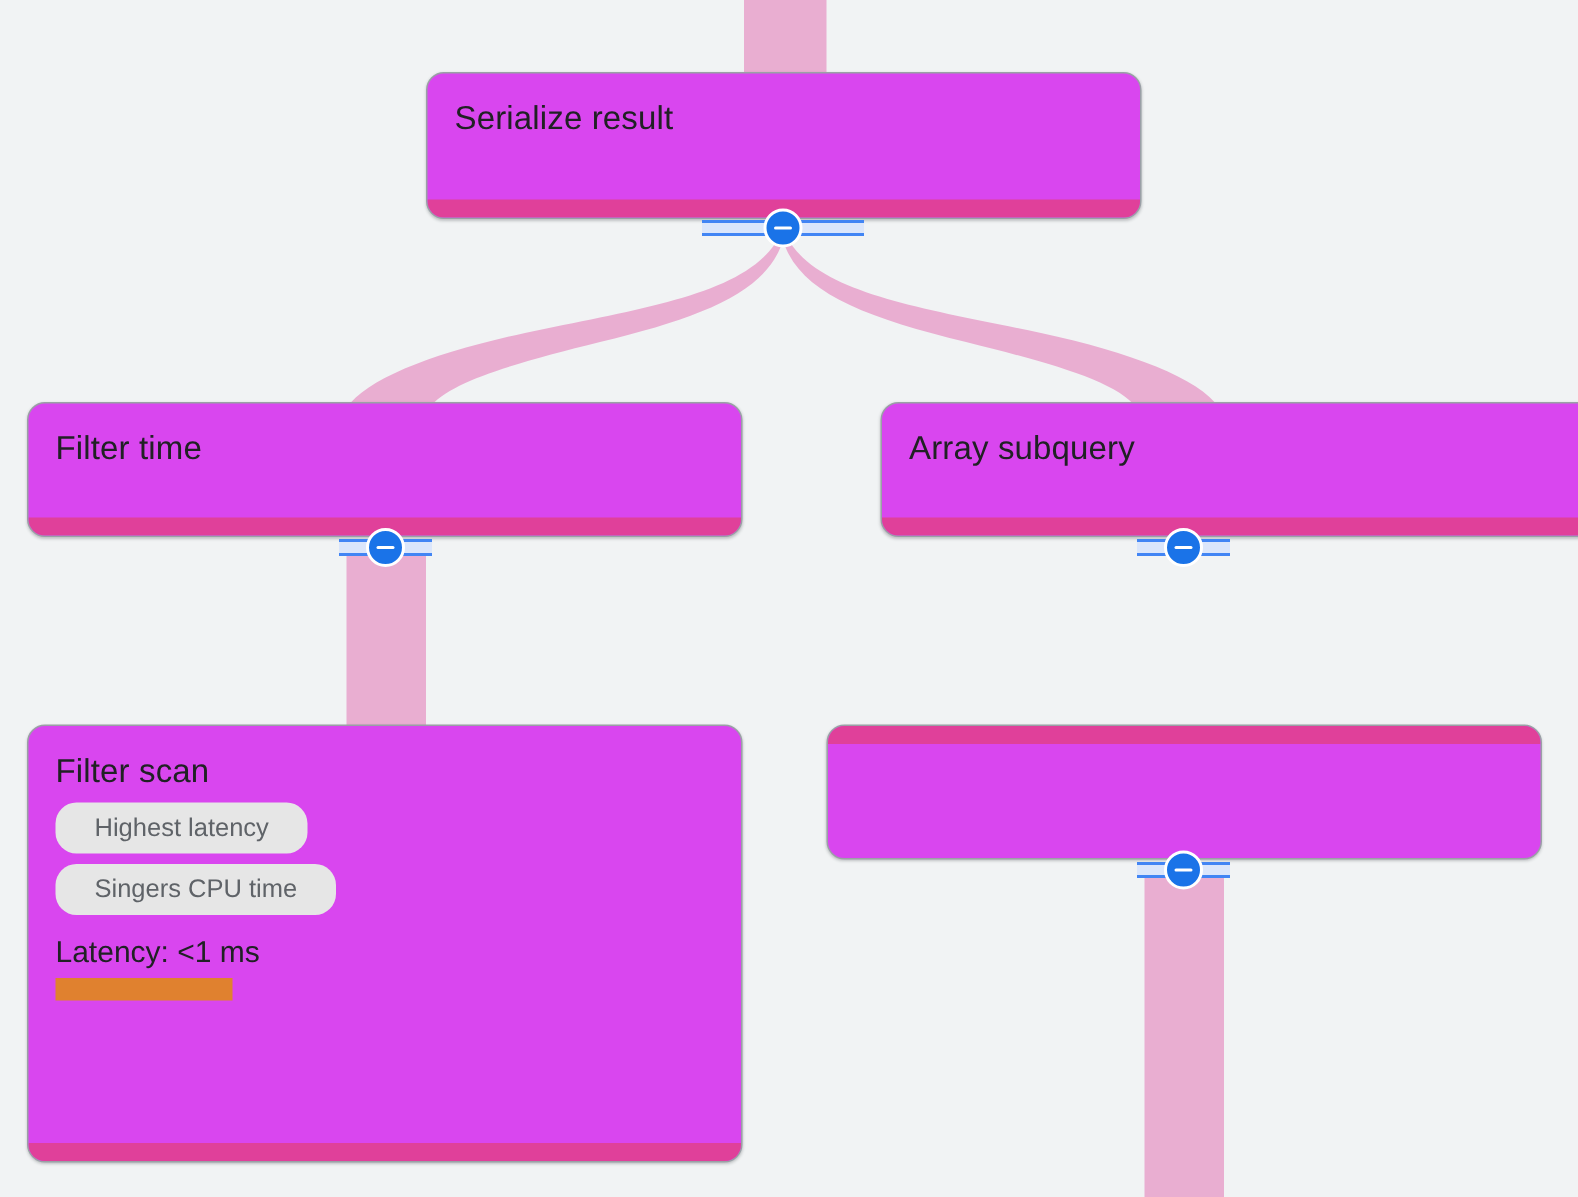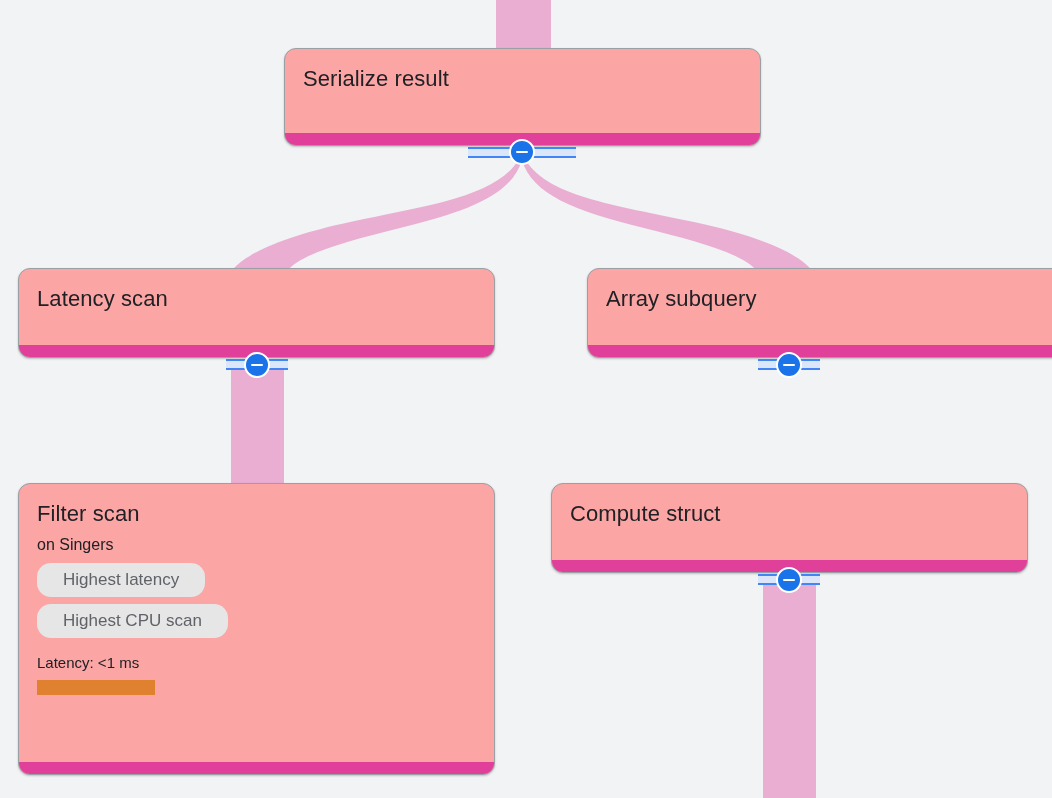--- a/index.html
+++ b/index.html
@@ -23,21 +23,21 @@
     left: 0;
     top: 0;
     width: 1052px;
     height: 798px;
     pointer-events: none;
   }
   
   .node {
     position: absolute;
     box-sizing: border-box;
-    background: #fca5a5;
+    background: #d946ef;
     border: 1px solid #9aa0a6;
     border-radius: 12px;
     box-shadow: 0 1px 2px rgba(60,64,67,.28);
     overflow: hidden;
     display: flex;
     flex-direction: column;
   }
   .node-body {
     flex: 1 1 auto;
     padding: 16px 18px 10px 18px;
@@ -79,21 +79,21 @@
     white-space: nowrap;
   }
   .chip-row { display: block; }
   
   .metrics {
     margin-top: 7px;
     display: flex;
   }
   .metric { width: 211px; }
   .metric-label {
-    font-size: 15px;
+    font-size: 20px;
     line-height: 22px;
     color: #202124;
     white-space: nowrap;
   }
   .metric-bar {
     height: 15px;
     background: #e0812f;
     margin-top: 6px;
   }
   
@@ -182,21 +182,21 @@
     <div class="node-accent"></div>
   </div>
   <div class="collapse" style="left:477px; top:139px; width:90px;">
     <div class="rail left" style="width:45px;"></div>
     <div class="rail right" style="width:45px;"></div>
     <div class="knob"></div>
   </div>
 
   <div class="node" style="left:18px; top:268px; width:477px; height:90px;">
     <div class="node-body">
-      <div class="node-title">Latency scan</div>
+      <div class="node-title">Filter time</div>
     </div>
     <div class="node-accent"></div>
   </div>
   <div class="collapse" style="left:213px; top:352px; width:88px;">
     <div class="rail left" style="width:22px;"></div>
     <div class="rail right" style="width:22px;"></div>
     <div class="knob"></div>
   </div>
 
   <div class="node" style="left:551px; top:268px; width:477px; height:90px;margin-left:36px;">
@@ -207,43 +207,39 @@
   </div>
   <div class="collapse" style="left:745px; top:352px; width:88px;">
     <div class="rail left" style="width:22px;"></div>
     <div class="rail right" style="width:22px;"></div>
     <div class="knob"></div>
   </div>
 
   <div class="node" style="left:18px; top:483px; width:477px; height:292px;">
     <div class="node-body">
       <div class="node-title">Filter scan</div>
-      <div class="node-sub">on Singers</div>
       <div class="chips">
         <div class="chip-row">
           <span class="chip">Highest latency</span>
         </div>
         <div class="chip-row">
-          <span class="chip">Highest CPU scan</span>
+          <span class="chip">Singers CPU time</span>
         </div>
       </div>
       <div class="metrics">
         <div class="metric">
           <div class="metric-label">Latency: &lt;1 ms</div>
           <div class="metric-bar" style="width:118px;"></div>
         </div>
       </div>
     </div>
     <div class="node-accent"></div>
   </div>
 
   <div class="node" style="left:551px; top:483px; width:477px; height:90px;">
-    <div class="node-body">
-      <div class="node-title">Compute struct</div>
-    </div>
     <div class="node-accent"></div>
   </div>
   <div class="collapse" style="left:745px; top:567px; width:88px;">
     <div class="rail left" style="width:22px;"></div>
     <div class="rail right" style="width:22px;"></div>
     <div class="knob"></div>
   </div>
 
 </div>
 

